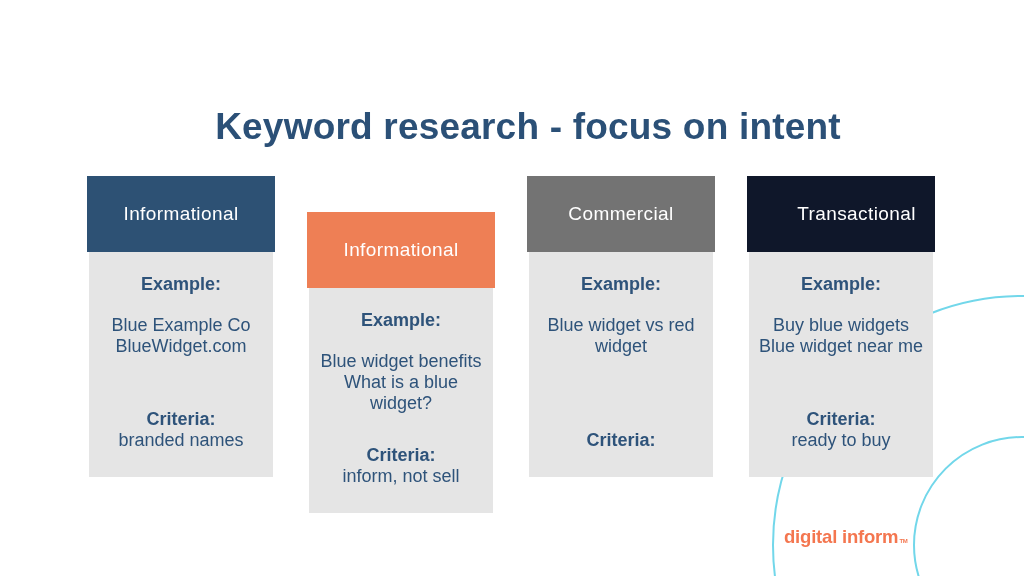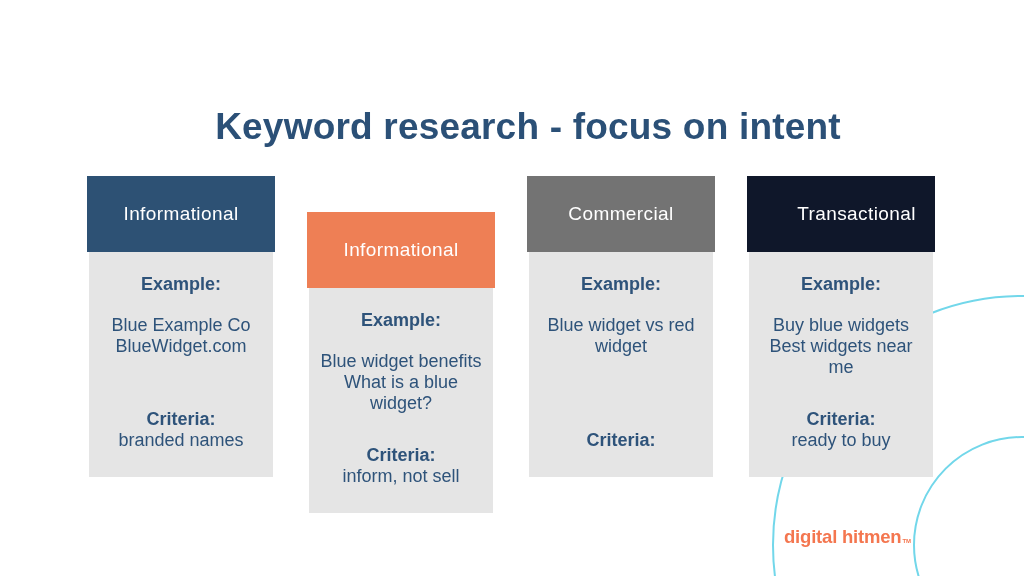--- a/index.html
+++ b/index.html
@@ -156,24 +156,24 @@
   </div>
 
   <div class="column">
     <div class="col-header" style="background: #0f172a; padding-left: 31px;">
       <span>Transactional</span>
     </div>
     <div class="col-body">
       <div class="example-label">Example:</div>
       <div class="example-lines">
         <div>Buy blue widgets</div>
-        <div>Best widgets near me</div>
+        <div>Blue widget near me</div>
       </div>
       <div class="criteria-group">
         <div class="criteria-label">Criteria:</div>
         <div>ready to buy</div>
       </div>
     </div>
   </div>
 
 </div>
 
-<div class="brand-logo"><span>digital hitmen</span><span class="tm">TM</span></div>
+<div class="brand-logo"><span>digital inform</span><span class="tm">TM</span></div>
 
 </body></html>

